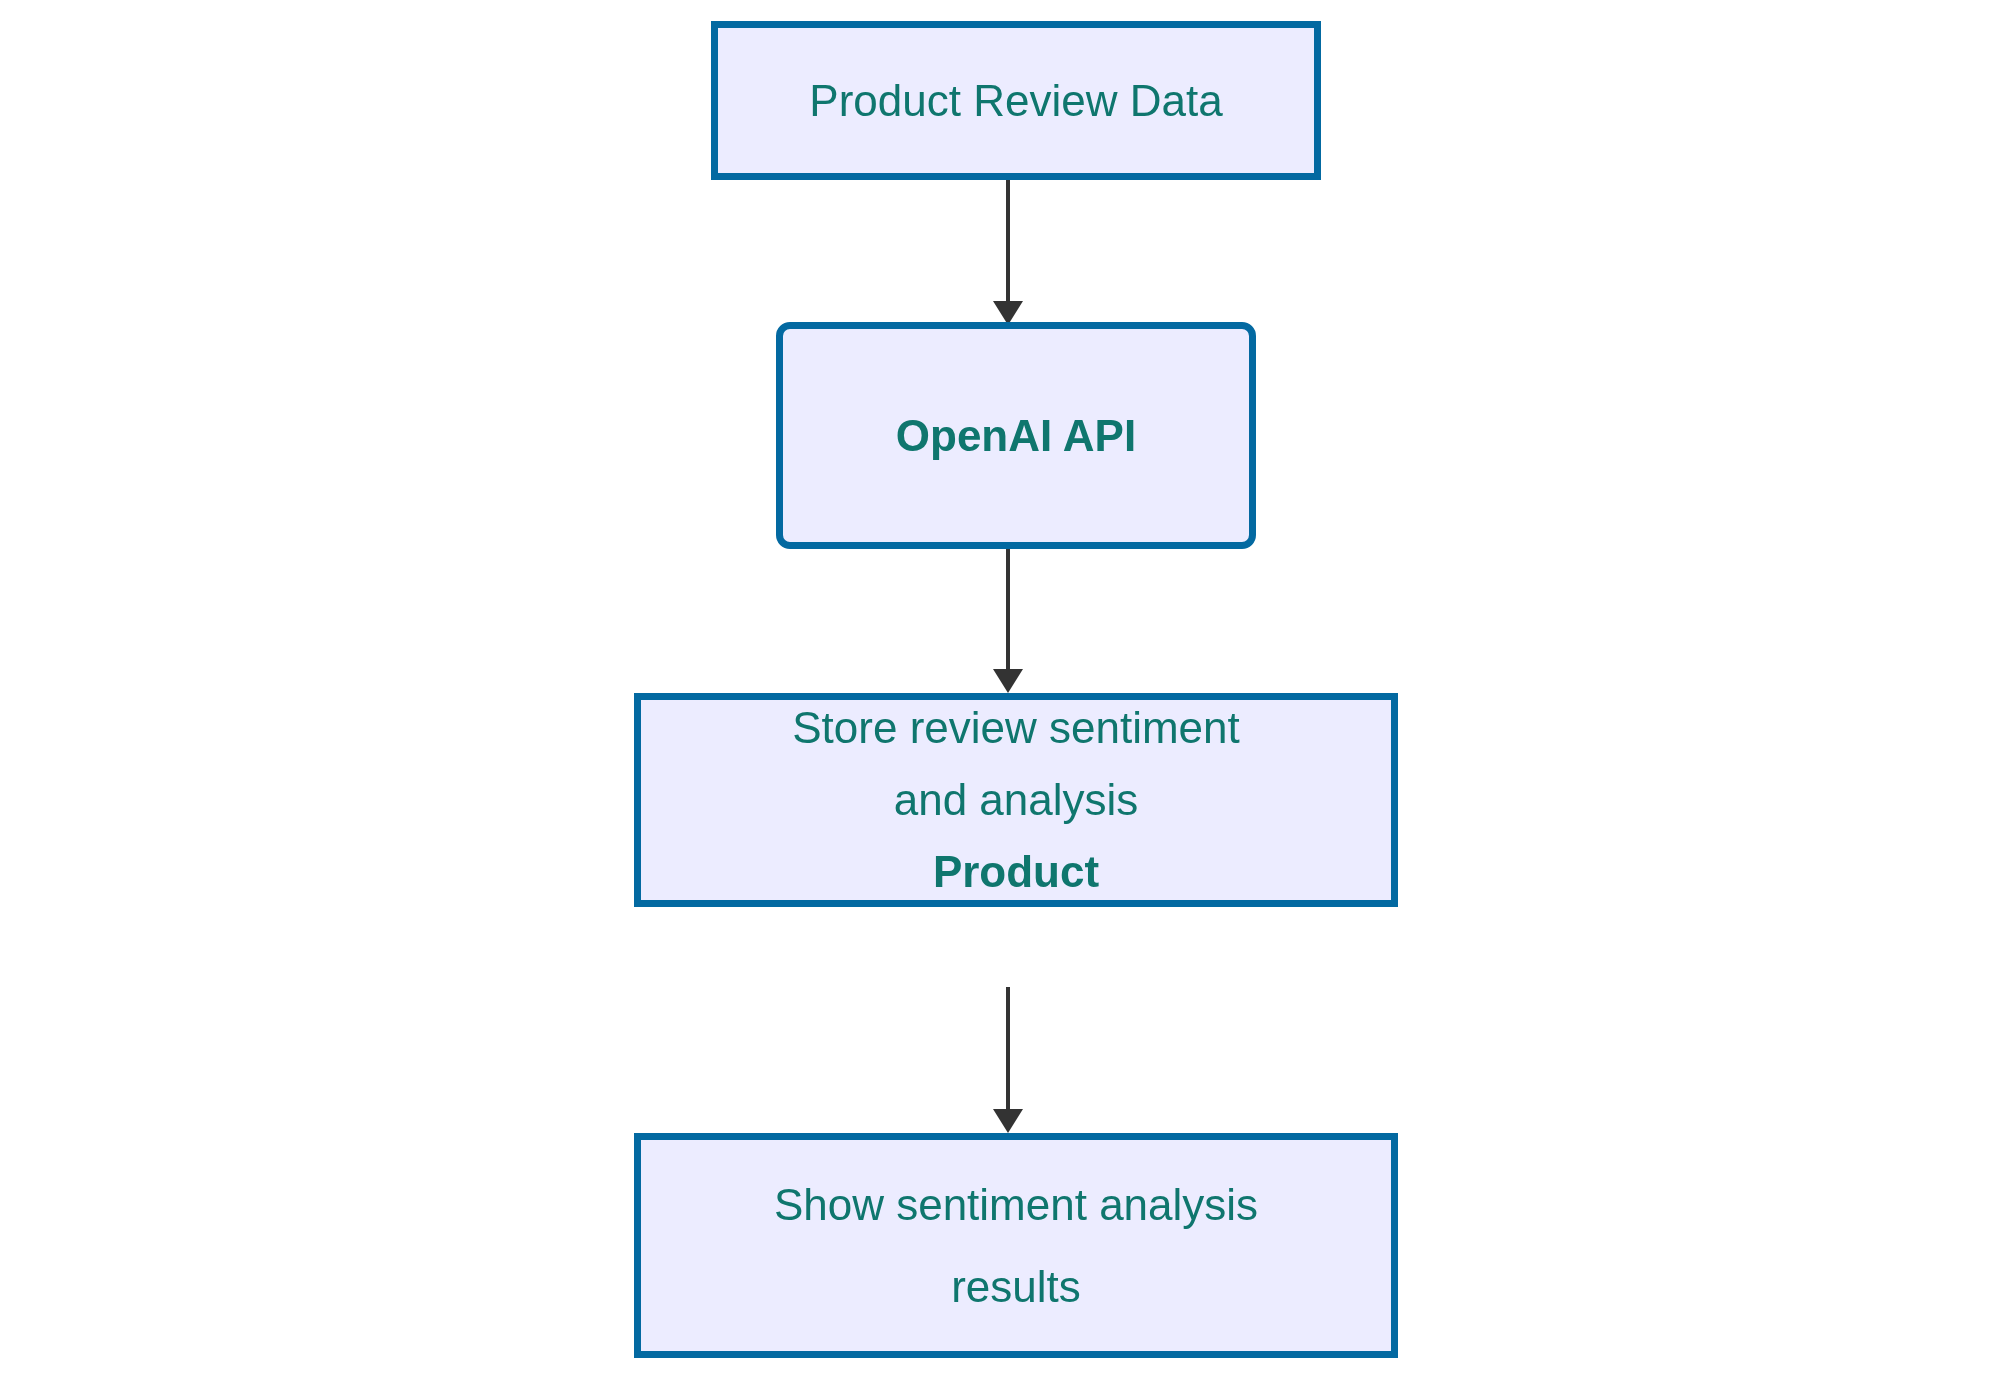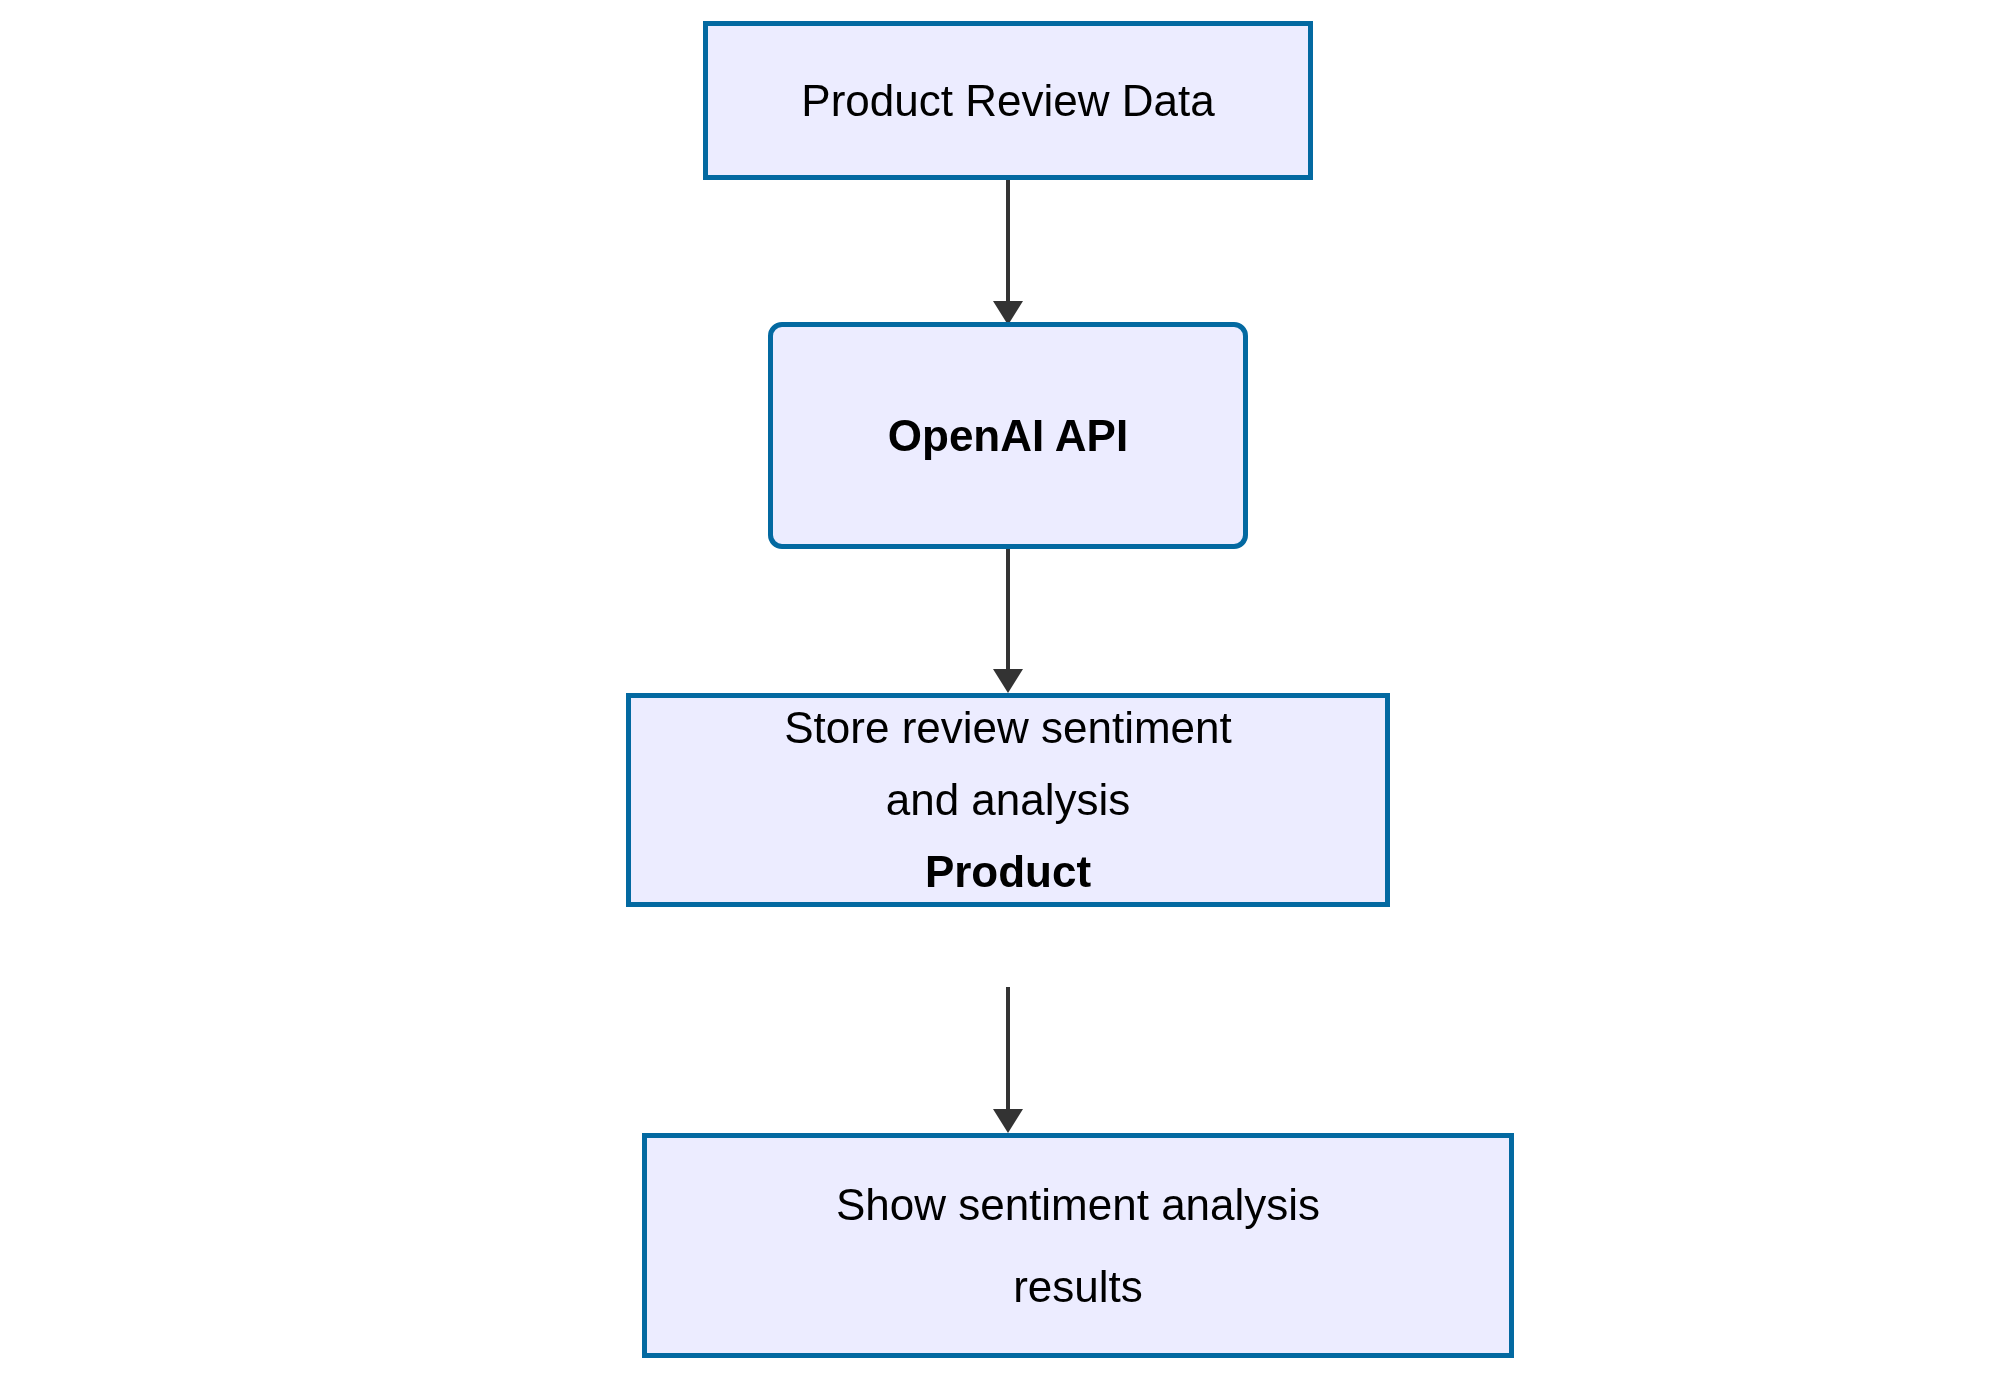--- a/index.html
+++ b/index.html
@@ -12,41 +12,42 @@
     width: 2010px;
     height: 1382px;
     background: #ffffff;
     font-family: "Liberation Sans", sans-serif;
     overflow: hidden;
   }
   .node {
     position: absolute;
     box-sizing: border-box;
     background: #ECECFF;
-    border: 5px solid #0369a1;
+    border: 7px solid #0369a1;
     display: flex;
     flex-direction: column;
     align-items: center;
     justify-content: center;
     text-align: center;
-    color: #000000;
+    color: #0f766e;
     font-size: 44px;
     line-height: 72px;
+    margin-left: 8px;
   }
   .node .label-line {
     display: block;
     white-space: nowrap;
   }
   .node .bold {
     font-weight: 700;
   }
   .node-a { left: 703px; top: 21px;   width: 610px; height: 159px; }
   .node-b { left: 768px; top: 322px;  width: 480px; height: 227px; border-radius: 14px; }
   .node-c { left: 626px; top: 693px;  width: 764px; height: 214px; }
-  .node-d { left: 642px; top: 1133px; width: 872px; height: 225px; gap: 10px; }
+  .node-d { left: 626px; top: 1133px; width: 764px; height: 225px; gap: 10px; }
 
   .edge-line {
     position: absolute;
     left: 1006px;
     width: 4px;
     background: #333333;
   }
   .edge-line-1 { top: 180px; height: 123px; }
   .edge-line-2 { top: 549px; height: 122px; }
   .edge-line-3 { top: 987px;  height: 124px; }

